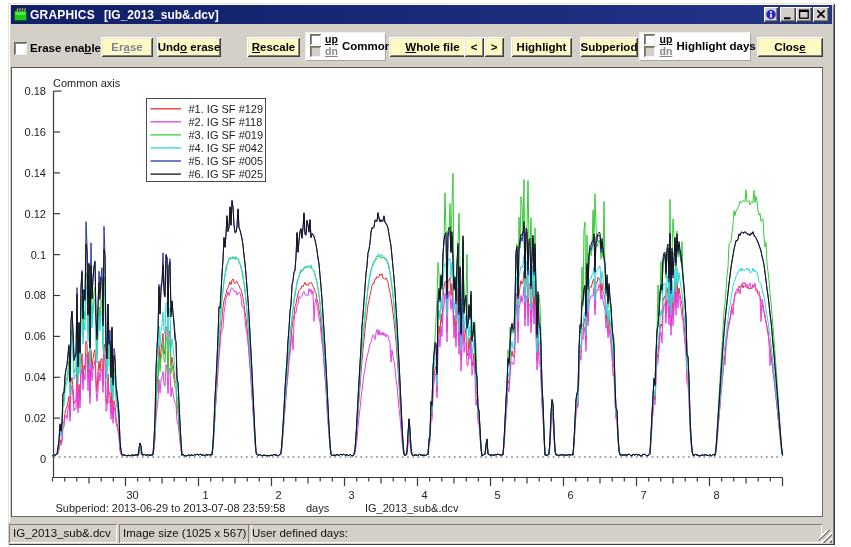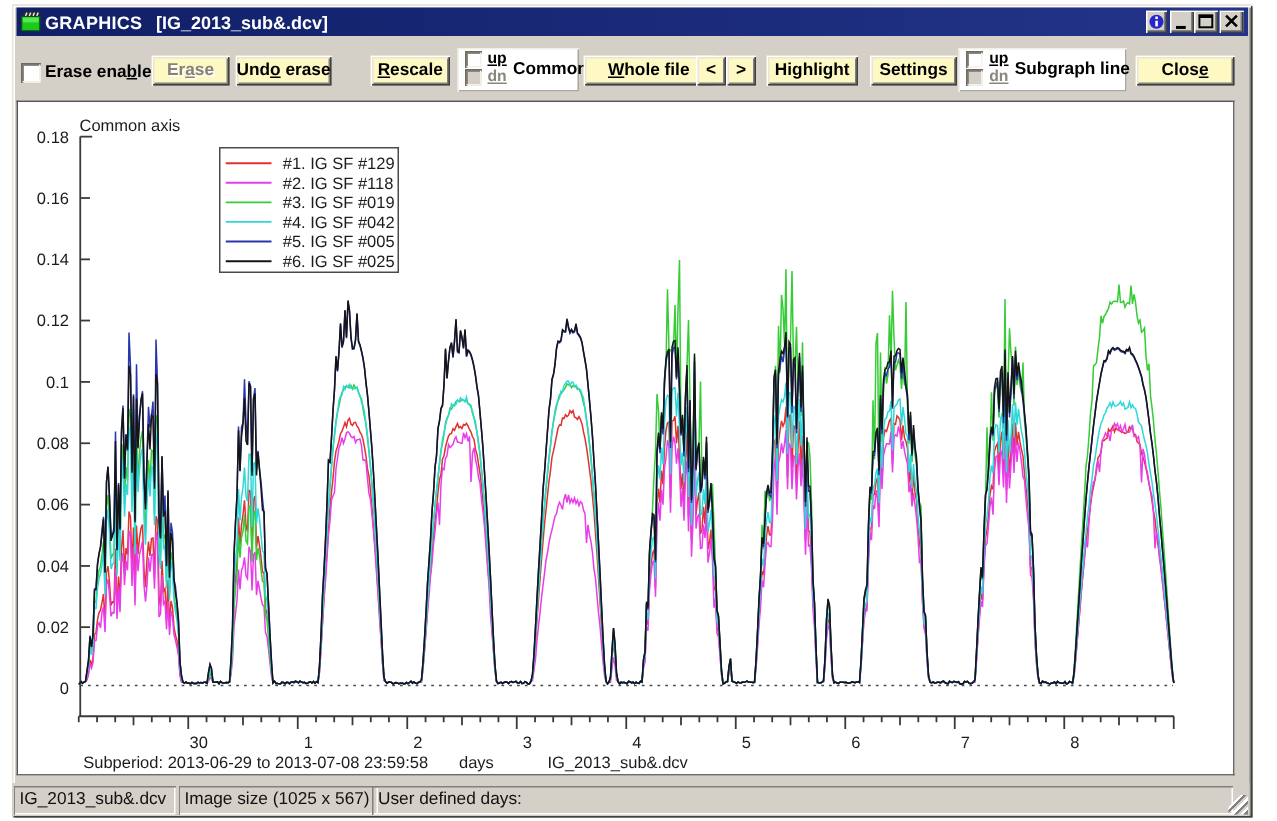--- a/index.html
+++ b/index.html
@@ -79,27 +79,27 @@
    <div class="cb" style="left:5px;top:2.5px"></div>
    <div class="cb cbg" style="left:5px;top:14px"></div>
    <div class="small" style="position:absolute;left:20.5px;top:1.5px"><u>up</u></div>
    <div class="small" style="position:absolute;left:20.5px;top:13px;color:#8a867e"><u>dn</u></div>
    <div style="position:absolute;left:37.5px;top:8px">Common</div>
  </div>
  <button class="btn" style="left:378px;width:87px"><u>W</u>hole file</button>
  <button class="btn" style="left:453px;width:20px">&lt;</button>
  <button class="btn" style="left:473px;width:20px">&gt;</button>
  <button class="btn" style="left:500px;width:61px">Highlight</button>
- <button class="btn" style="left:569px;width:58px">Settings</button>
+ <button class="btn" style="left:569px;width:58px">Subperiod</button>
  <div class="grp" style="left:628px;width:112px">
    <div class="cb" style="left:5px;top:2.5px"></div>
    <div class="cb cbg" style="left:5px;top:14px"></div>
    <div class="small" style="position:absolute;left:20.5px;top:1.5px"><u>up</u></div>
    <div class="small" style="position:absolute;left:20.5px;top:13px;color:#8a867e"><u>dn</u></div>
-   <div style="position:absolute;left:37.5px;top:8px">Subgraph line</div>
+   <div style="position:absolute;left:37.5px;top:8px">Highlight days</div>
  </div>
  <button class="btn" style="left:746px;width:66px">Clos<u>e</u></button>
 </div>
 <div id="plotborder"></div>
 <svg width="851" height="547" viewBox="0 0 851 547">
 <path d="M53.5,91V477.5" stroke="#3a3a3a" stroke-width="1.2" fill="none"></path>
 <line x1="53.5" y1="91.1" x2="61.5" y2="91.1" stroke="#3a3a3a" stroke-width="1.2"></line>
 <line x1="53.5" y1="132.0" x2="60.0" y2="132.0" stroke="#3a3a3a" stroke-width="1.2"></line>
 <line x1="53.5" y1="172.9" x2="60.0" y2="172.9" stroke="#3a3a3a" stroke-width="1.2"></line>
 <line x1="53.5" y1="213.7" x2="60.0" y2="213.7" stroke="#3a3a3a" stroke-width="1.2"></line>

